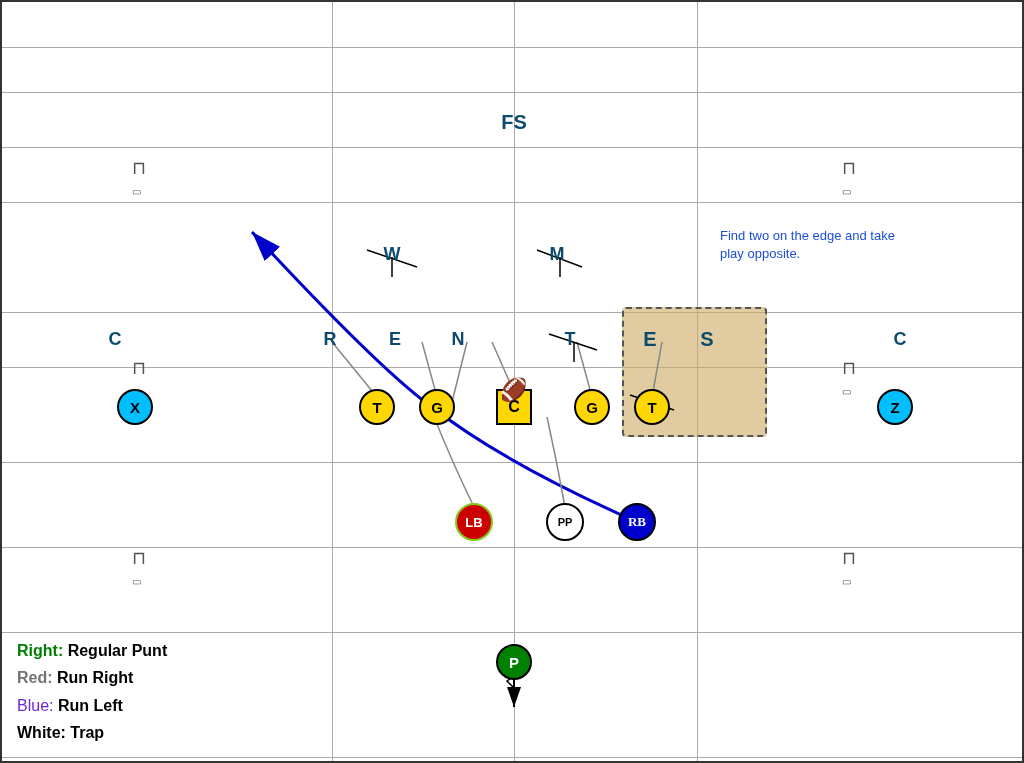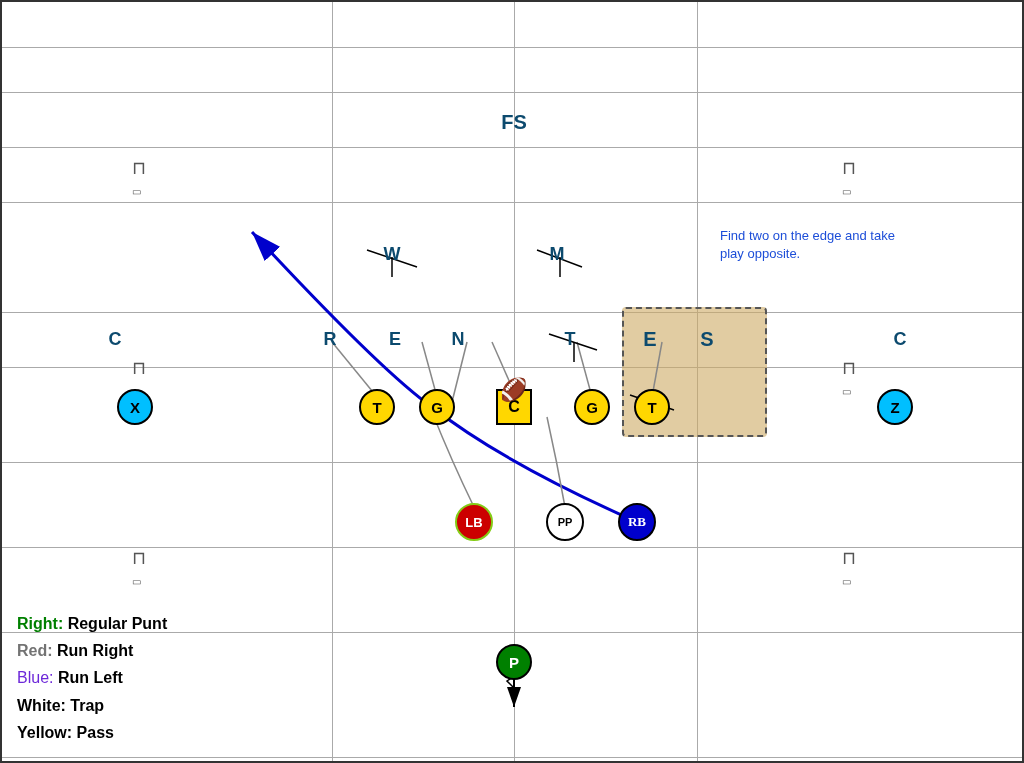--- a/index.html
+++ b/index.html
@@ -235,16 +235,15 @@
 
   <div class="player" style="left:635px; top:520px; width:38px; height:38px; background:#0000CC; border:2px solid #000; color:#fff; font-size:13px;font-family:Liberation Serif, serif;">RB</div>
 
   <div class="player" style="left:512px; top:660px; width:36px; height:36px; background:#008000; border:2px solid #000; color:#fff;">P</div>
 
   <div class="legend">
     <div><span style="color:green; font-weight:bold;">Right:</span>  Regular Punt</div>
     <div><span style="color:#737373; font-weight:bold;">Red:</span>  Run Right</div>
     <div><span style="color:#6d28d9; font-weight:normal;">Blue:</span>  Run Left</div>
     <div><span style="font-weight:bold;text-align:center;">White:</span>  Trap</div>
-    <div><span style="font-weight:bold;">Yellow:</span>  Pass</div>
   </div>
 
 </div>
 
 </body></html>

